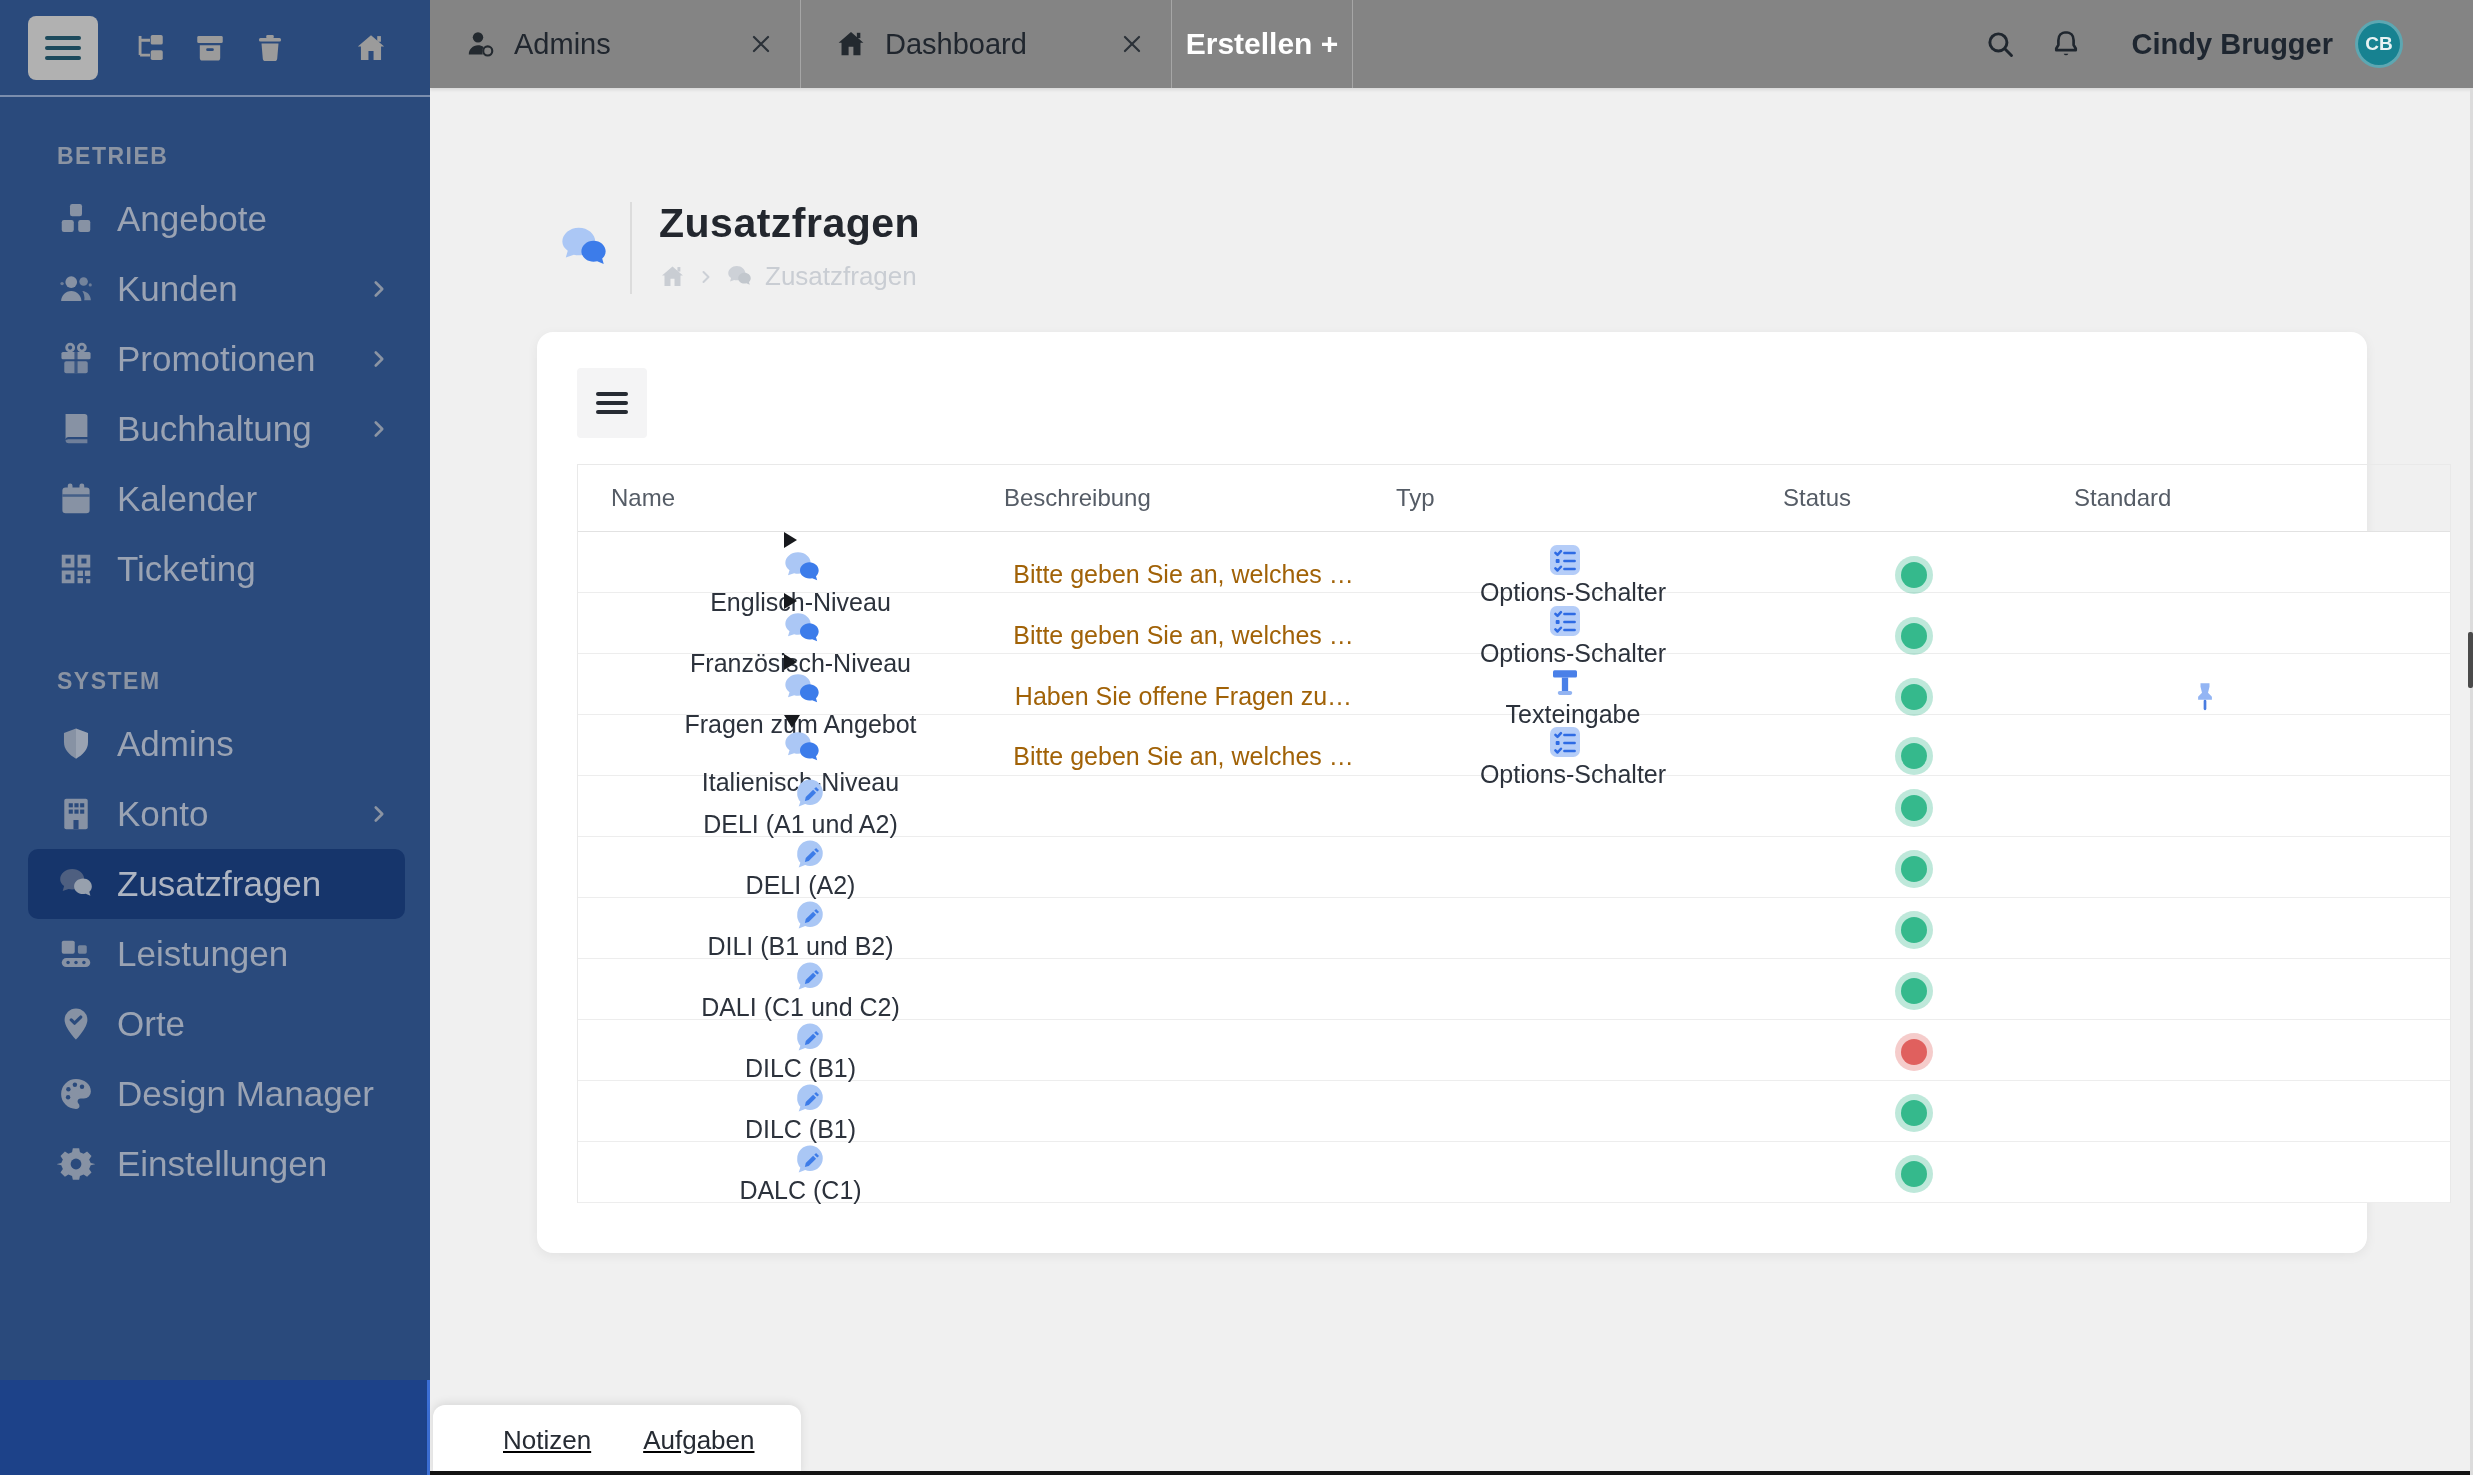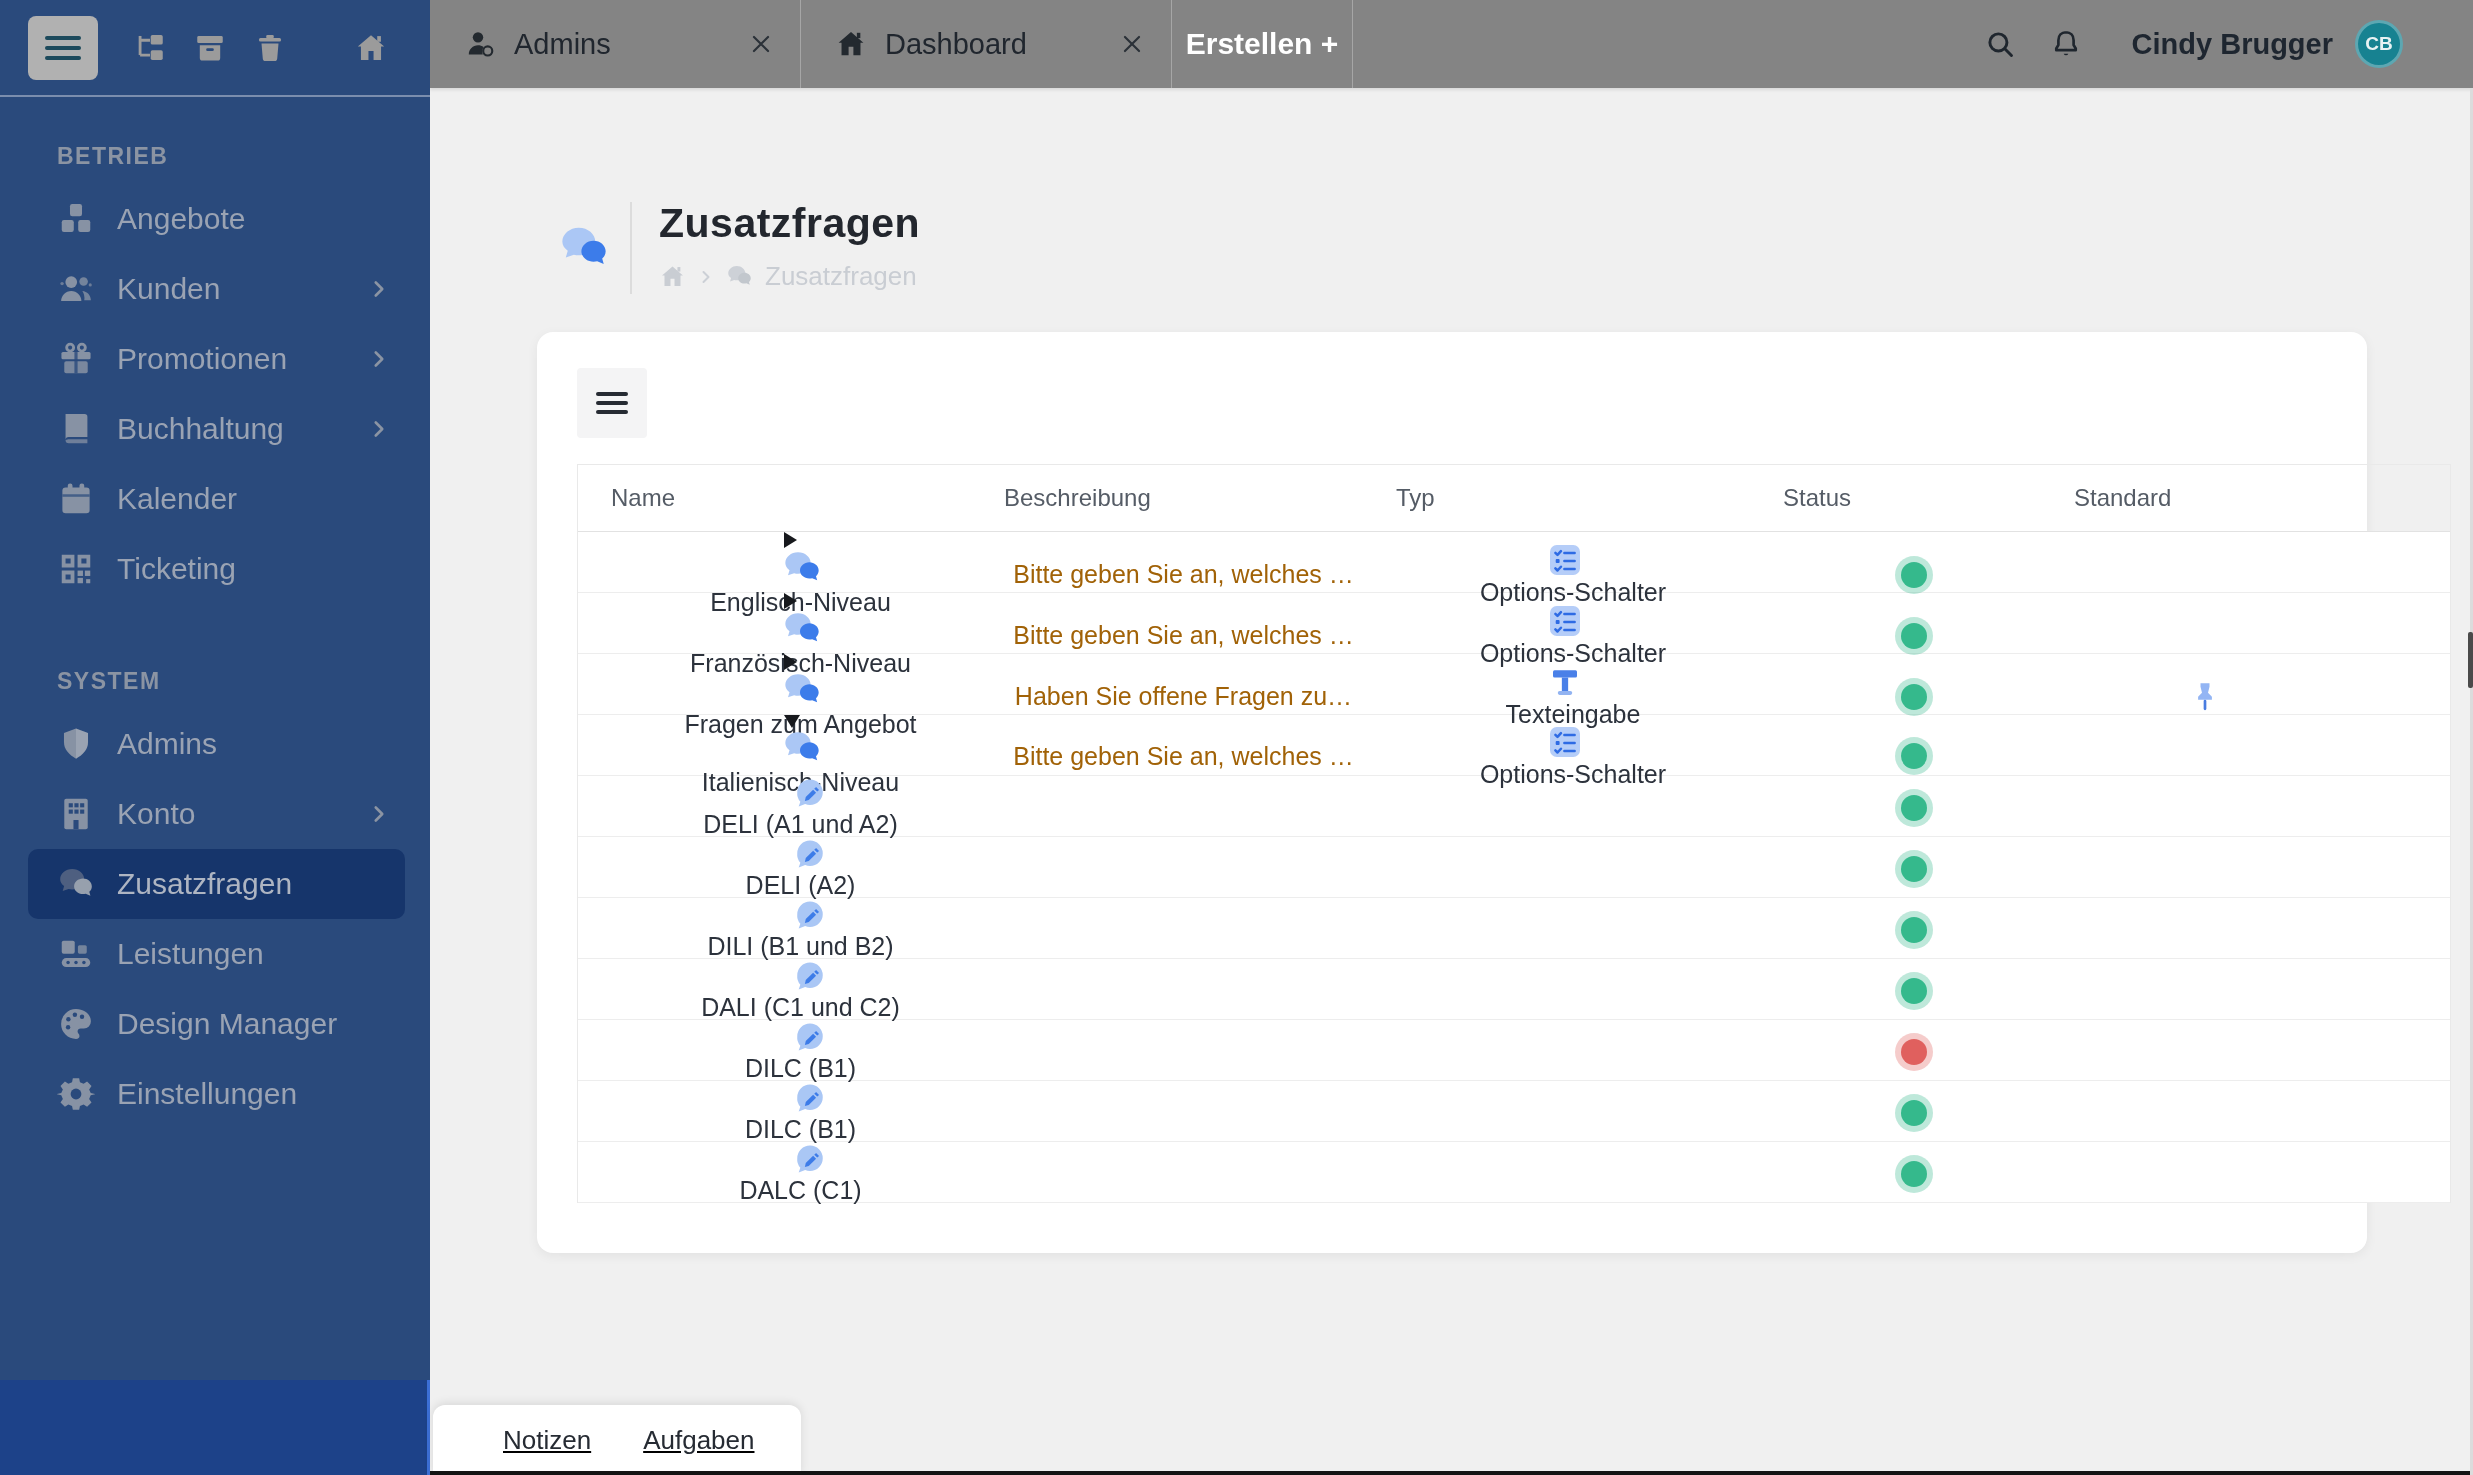--- a/index.html
+++ b/index.html
@@ -21,21 +21,21 @@
     display:flex; align-items:center; justify-content:center; margin-right:22px; cursor:pointer; }
   .burger-lines { width:36px; }
   .burger-lines span { display:block; height:4px; border-radius:2px; background:#1d4a5c; margin:6px 0; }
   .tool-ic { width:34px; height:34px; color:#9b9b9b; margin:0 13px; cursor:pointer; }
   .tool-ic.home-last { margin-left:auto; margin-right:14px; }
   .side-sec .side-title { margin:46px 0 14px 57px; font-size:23px; font-weight:bold;
     letter-spacing:1.5px; color:#8b94a3; }
   .side-sec + .side-sec .side-title { margin-top:64px; }
   .side-item { height:70px; display:flex; align-items:center; padding-left:57px; cursor:pointer; }
   .side-item .ic { width:38px; height:38px; color:#8792a4; flex:0 0 auto; }
-  .side-item .lbl { margin-left:22px; font-size:30px; color:#9aa3b3; }
+  .side-item .lbl { margin-left:22px; font-size:35px; color:#9aa3b3; }
   .side-item .chev { margin-left:auto; margin-right:38px; width:26px; height:26px; color:#8b94a3; }
   .side-item.active { background:#16356b; border-radius:10px; margin:0 25px 0 28px;
     padding-left:29px; }
   .side-item.active .lbl { color:#aeb5c2; }
   .side-item.active .ic { --chat1:#4e5f80; --chat2:#97a0ad; }
 
   
   .topbar { position:absolute; left:430px; top:0; right:0; height:88px; background:#848484;
     display:flex; align-items:stretch; z-index:2; box-shadow:0 2px 3px rgba(0,0,0,0.10); }
   .tab { display:flex; align-items:center; padding:0 26px 0 34px;
@@ -393,20 +393,27 @@
   </div>
 
   <div class="side-item">
     <svg class="ic">
                   <use href="#i-conveyor"></use>
                 </svg>
     <span class="lbl">Leistungen</span>
 
   </div>
 
+  <div class="side-item">
+    <svg class="ic">
+                  <use href="#i-pinloc"></use>
+                </svg>
+    <span class="lbl">Orte</span>
+
+  </div>
 
   <div class="side-item">
     <svg class="ic">
                   <use href="#i-palette"></use>
                 </svg>
     <span class="lbl">Design Manager</span>
 
   </div>
 
   <div class="side-item">

